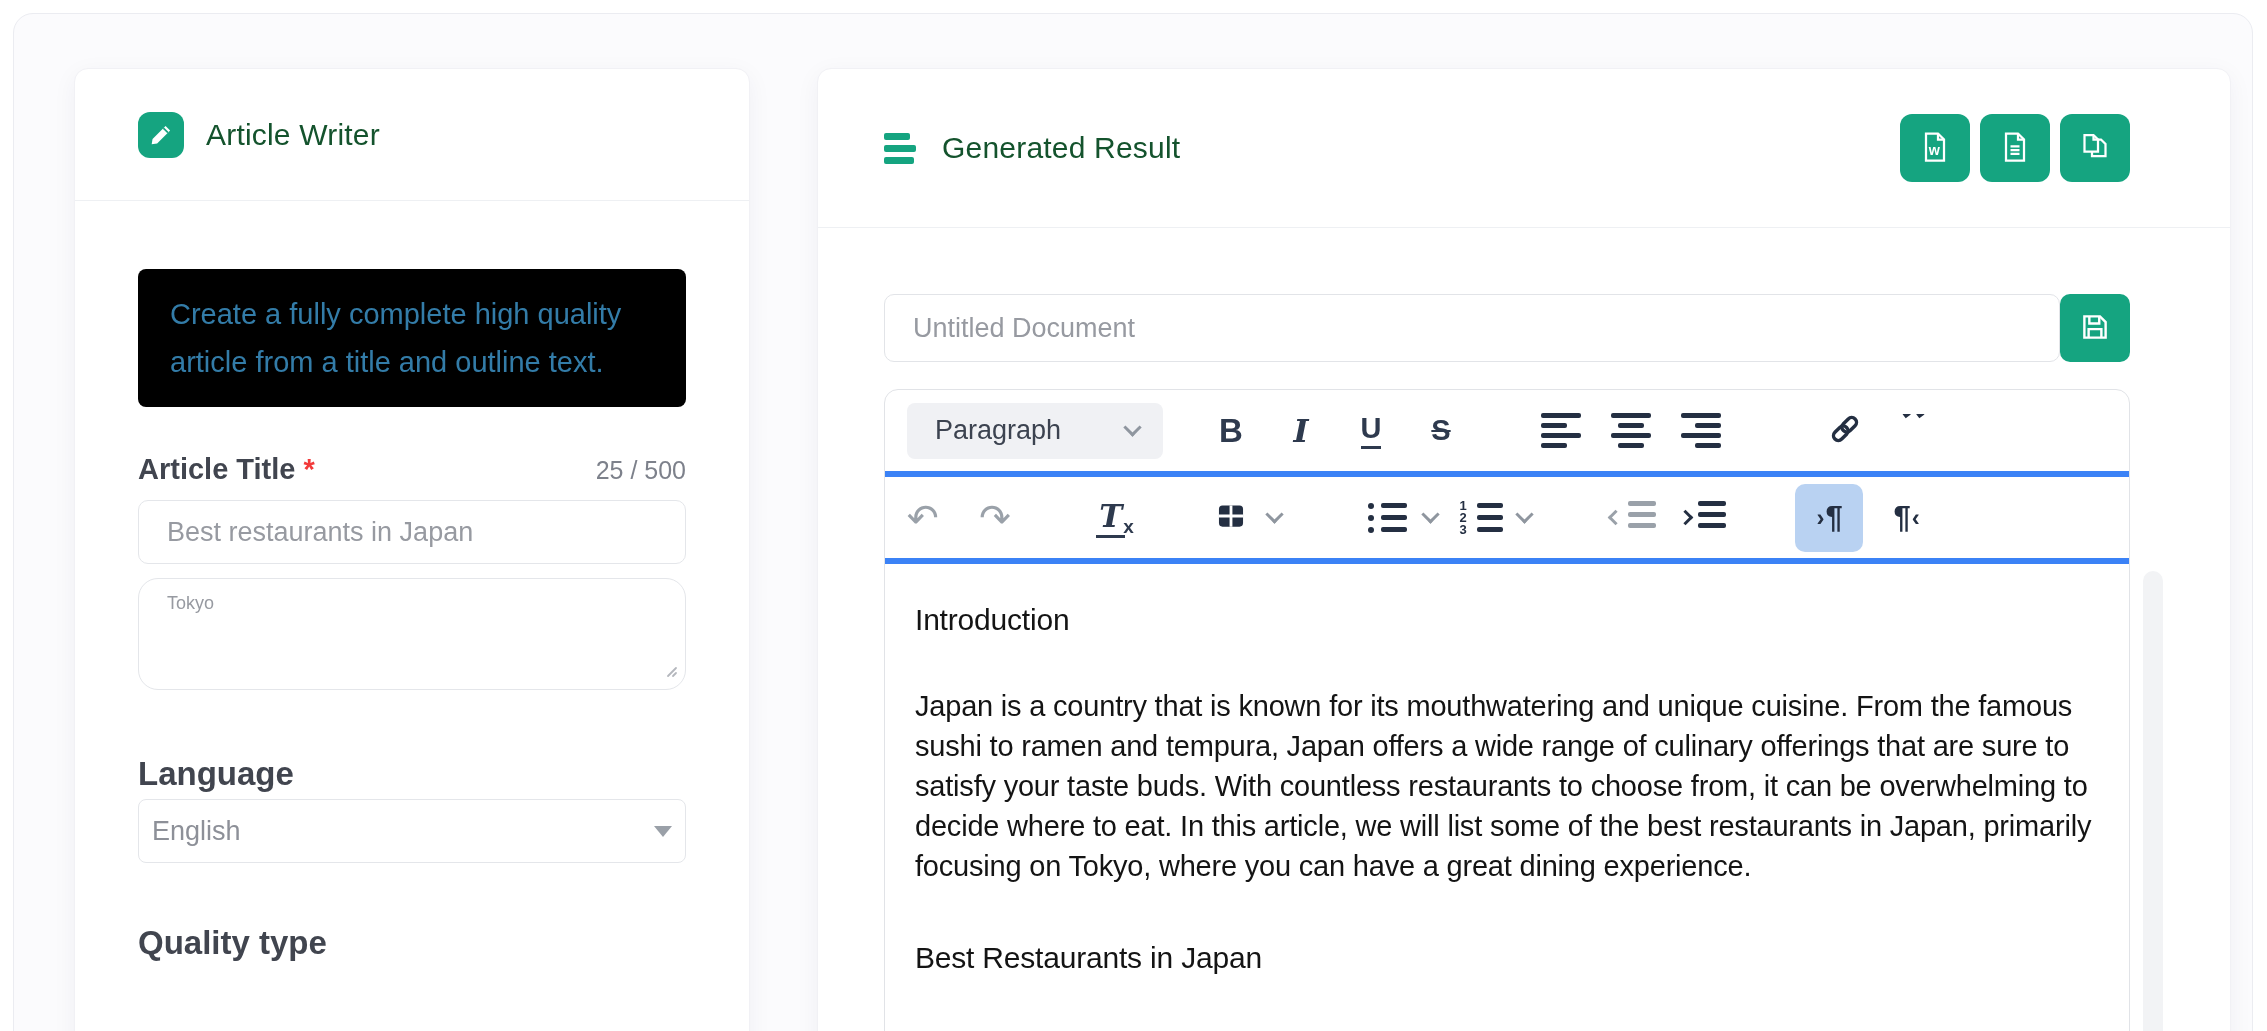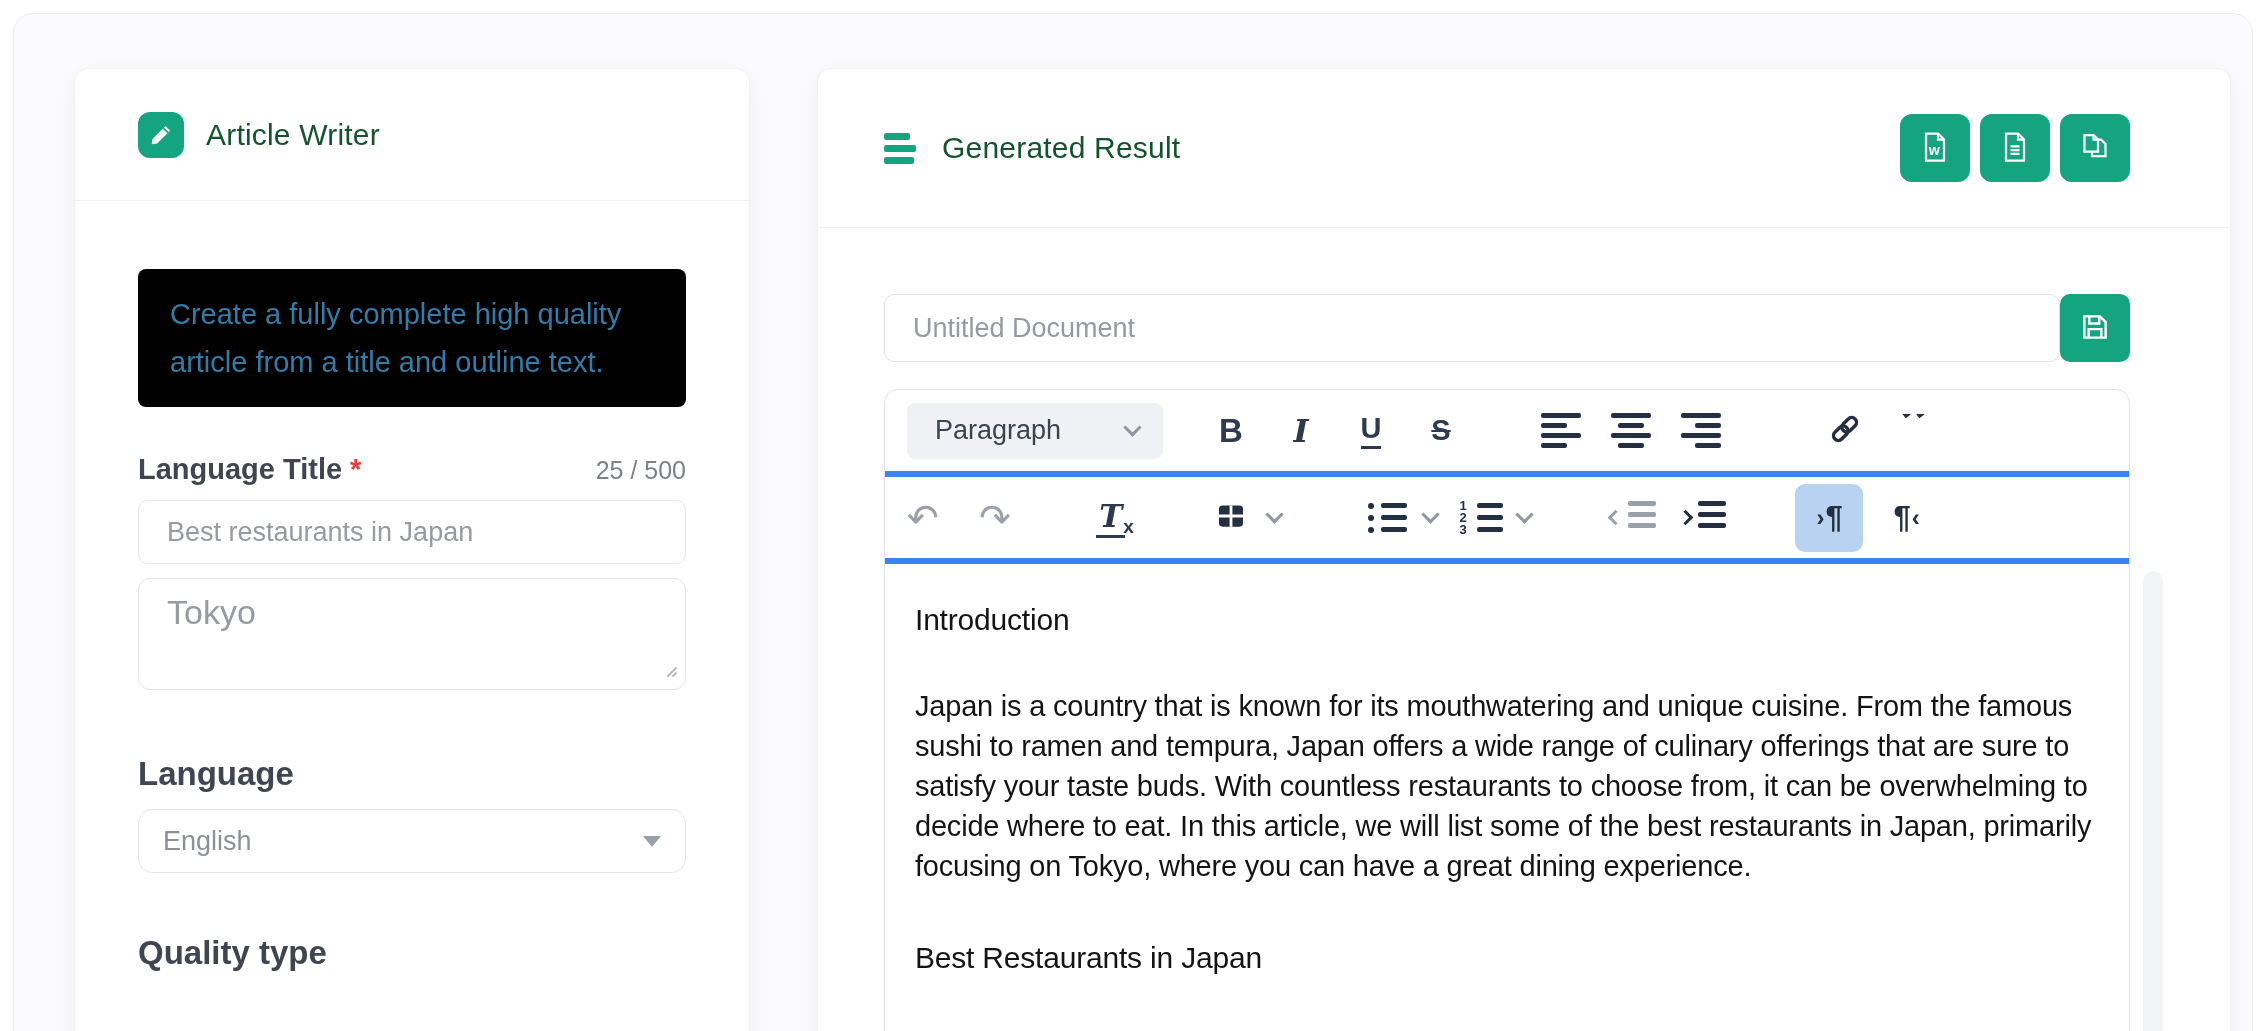--- a/index.html
+++ b/index.html
@@ -27,26 +27,26 @@
   .row-kw      { margin-top:57px; }
   .f-label { font-size:29px; font-weight:700; color:#41454f; }
   .req { color:#f23a3a; margin-left:8px; font-weight:700; }
   .counter { font-size:25px; color:#7d818b; }
   .text-input { margin-top:14px; width:100%; height:64px; border:1.5px solid #e4e6ea;
                 border-radius:10px; font-size:27px; color:#75787e; padding:0 28px;
                 outline:none; font-family:"Liberation Sans", sans-serif; background:#fff; }
   .text-input::placeholder, .kw-area::placeholder, .doc-input::placeholder { color:#979aa1; opacity:1; }
   .kw-wrap { position:relative; }
   .kw-area { margin-top:14px; width:100%; height:112px; border:1.5px solid #e4e6ea;
-             border-radius:12px; font-size:34px; padding:14px 28px; resize:none;
+             border-radius:20px; font-size:18px; padding:14px 28px; resize:none;
              outline:none; font-family:"Liberation Sans", sans-serif; color:#75787e; }
   .resize-corner { position:absolute; right:8px; bottom:12px; }
   .sec-label { margin-top:61px; font-size:33px; font-weight:700; color:#41454f; }
-  .select-box { margin-top:16px; height:64px; border:1.5px solid #e4e6ea; border-radius:14px;
-                display:flex; align-items:center; padding:0 24px; cursor:pointer; }
+  .select-box { margin-top:6px; height:64px; border:1.5px solid #e4e6ea; border-radius:8px;
+                display:flex; align-items:center; padding:0 13px; cursor:pointer; }
   .select-value { font-size:27px; color:#8d9098; flex:1; }
   .tri-down { width:0; height:0; border-left:9px solid transparent;
               border-right:9px solid transparent; border-top:11px solid #9aa0a8; }
 
   
   .rc-header { height:159px; display:flex; align-items:center;
                padding:0 100px 0 66px; border-bottom:1px solid #eef0f3; }
   .gr-icon { display:flex; flex-direction:column; gap:5px; margin-right:26px; }
   .gr-icon i { display:block; height:7px; border-radius:2px; background:#15A480; }
   .actions { margin-left:auto; display:flex; gap:10px; }
@@ -125,21 +125,21 @@
           <path d="M16.2 3.6l4.2 4.2L8.4 19.8 3.4 20.6l.8-5L16.2 3.6z" fill="#fff"></path>
           <path d="M14.2 5.6l4.2 4.2" stroke="#15A480" stroke-width="1.6"></path>
         </svg>
     </span>
     <span class="panel-title">Article Writer</span>
   </div>
   <div class="lc-body">
     <div class="info-box">Create a fully complete high quality article from a title and outline text.</div>
 
     <div class="field-row row-title">
-      <span class="f-label"><span>Language Title</span><span class="req">*</span></span>
+      <span class="f-label"><span>Article Title</span><span class="req">*</span></span>
       <span class="counter">25 / 500</span>
     </div>
     <input class="text-input" type="text" placeholder="Best restaurants in Japan" style="">
 
     <div class="kw-wrap">
       <textarea class="kw-area" placeholder="Tokyo" style=""></textarea>
       <span class="resize-corner">
         <svg width="16" height="16" viewBox="0 0 16 16">
             <path d="M14 6L6 14M14 11l-3 3" stroke="#b4b7bd" stroke-width="1.8" stroke-linecap="round"></path>
           </svg>

